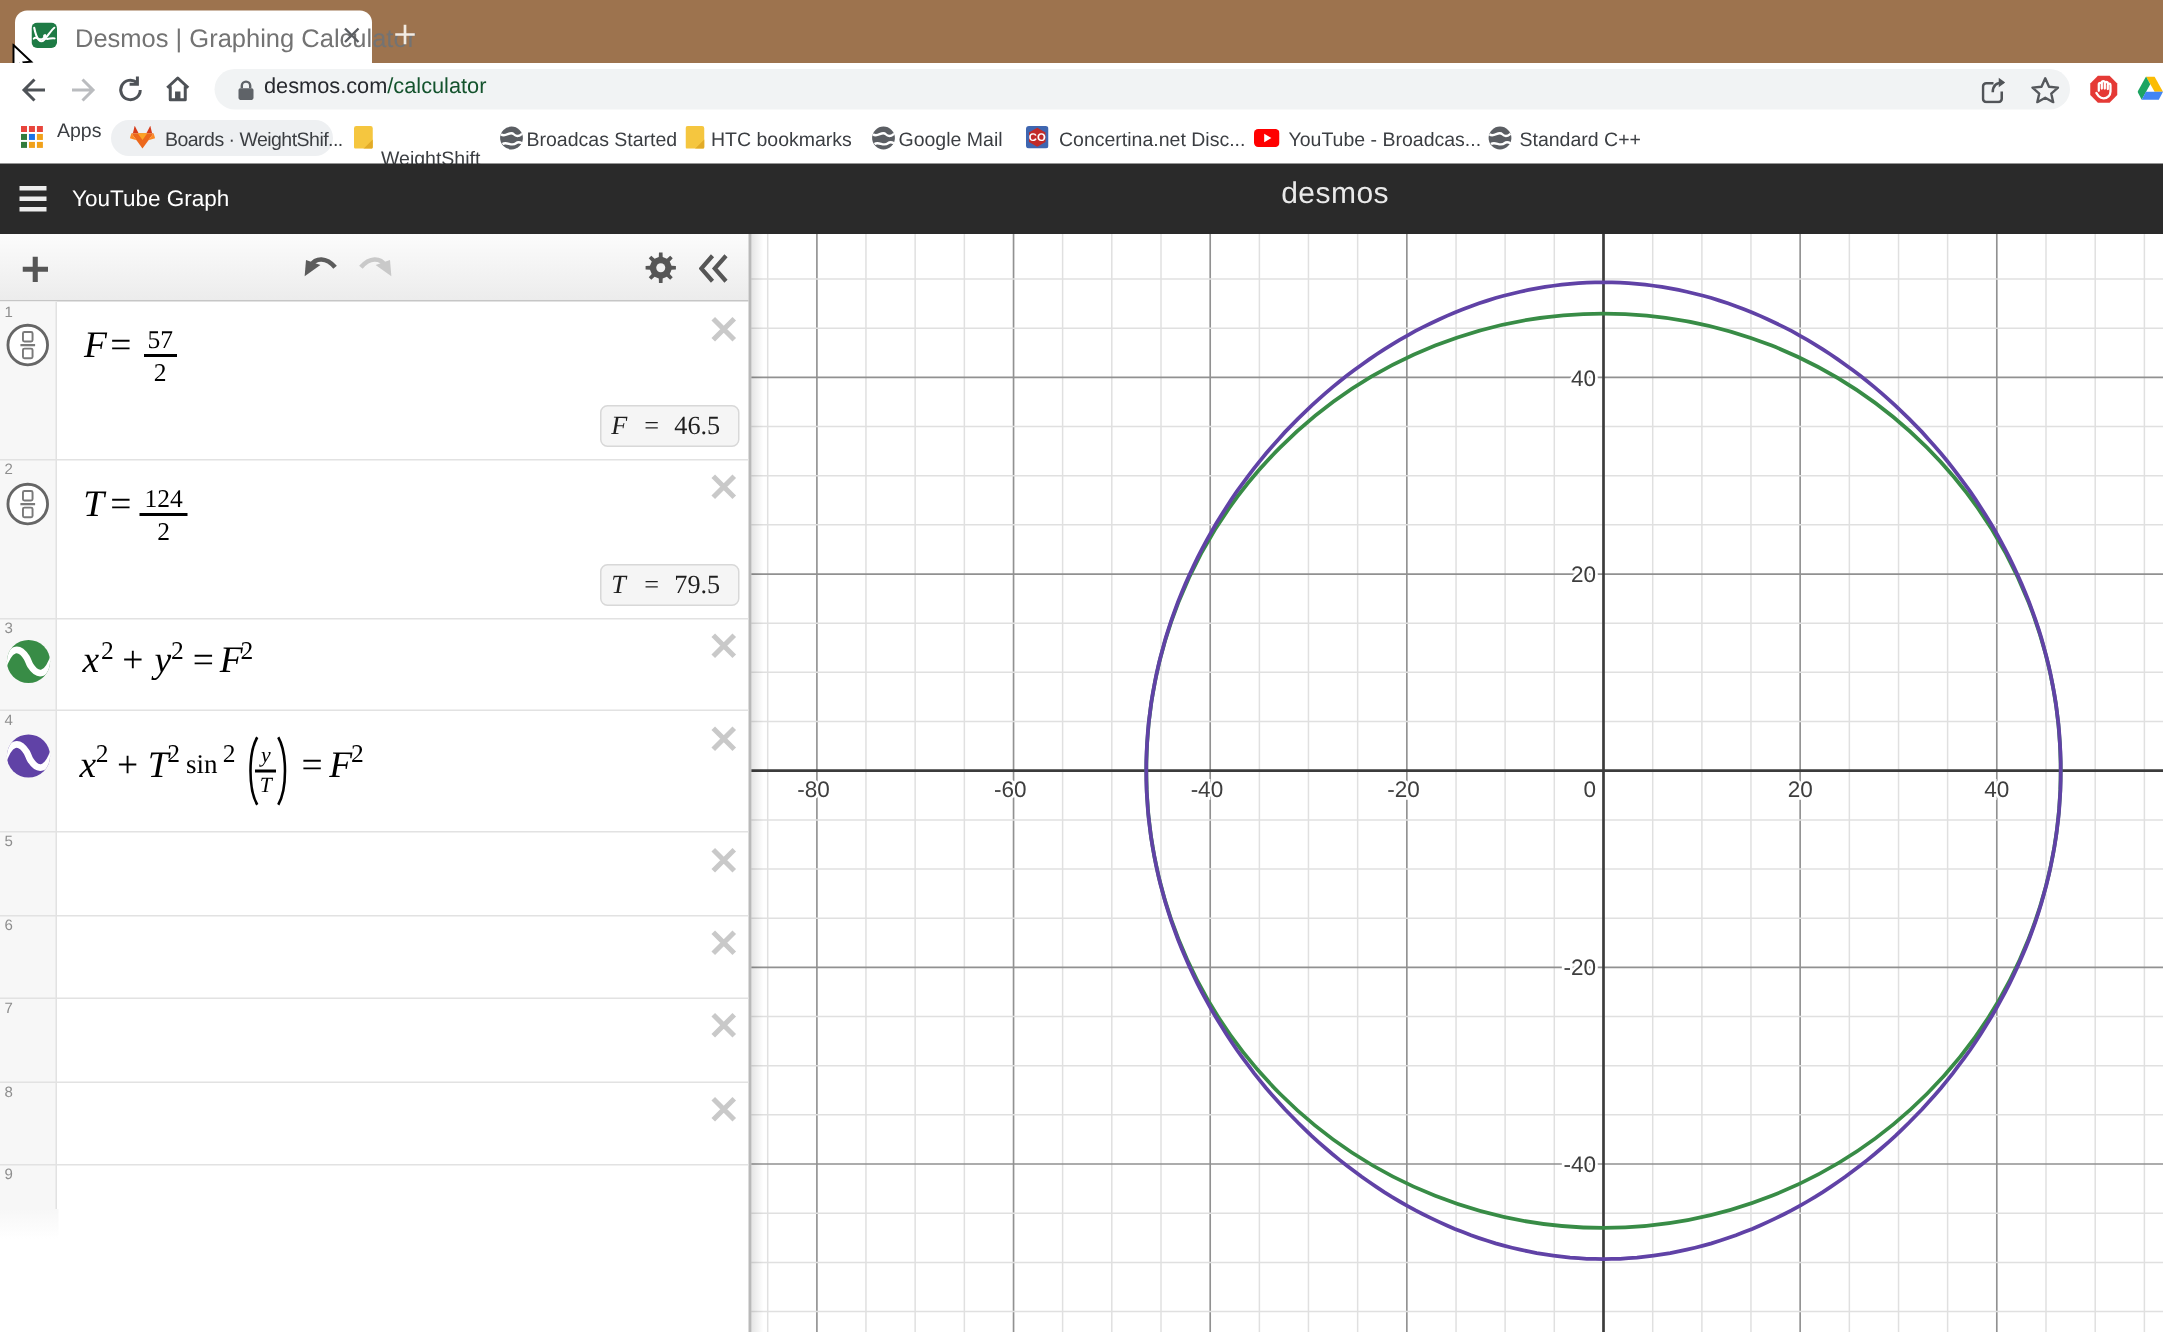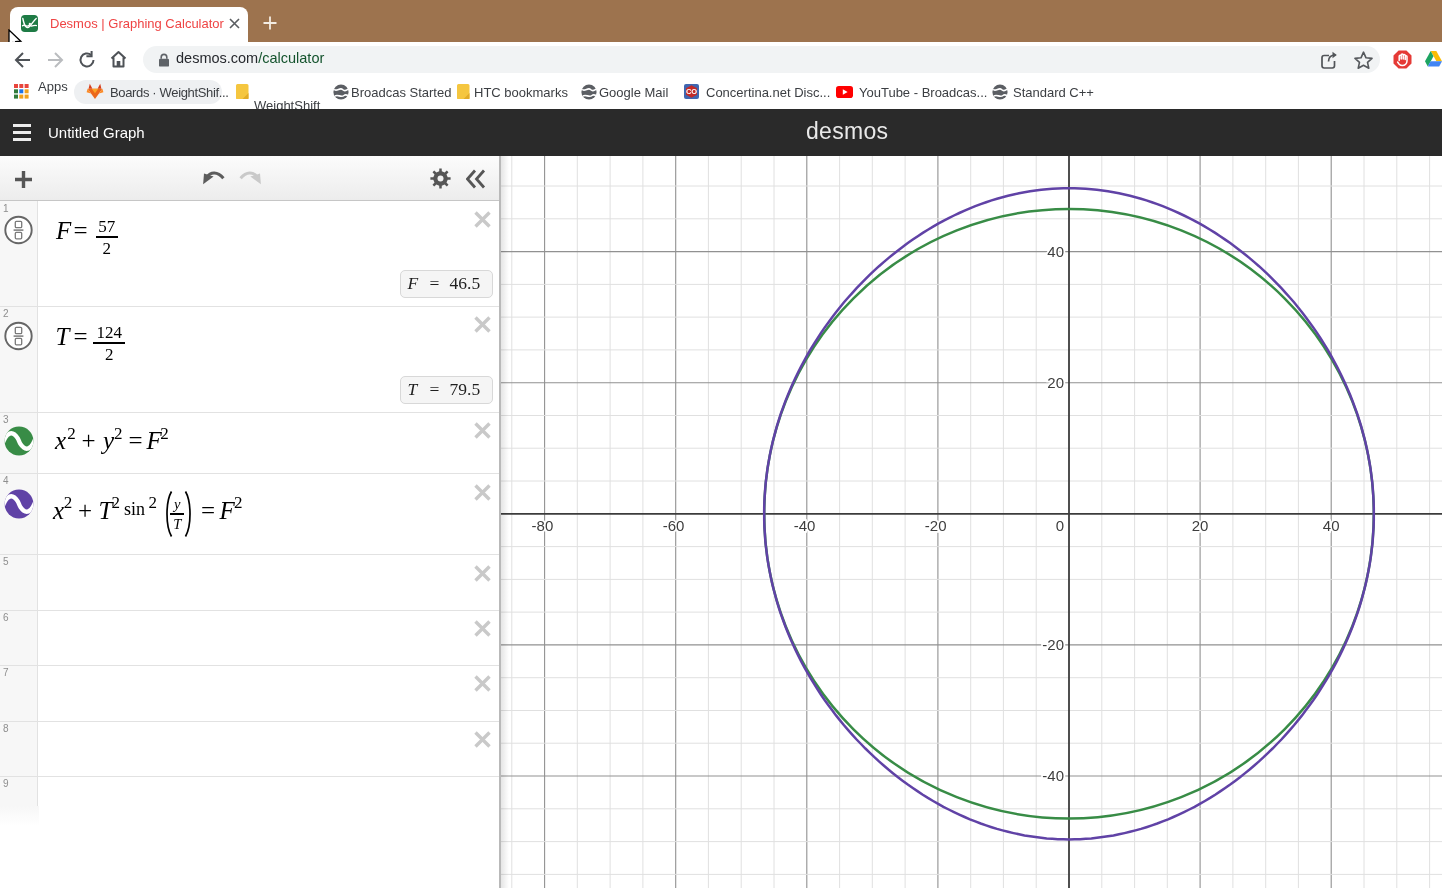--- a/index.html
+++ b/index.html
@@ -12,21 +12,21 @@
 .resbox span{position:absolute;top:0;line-height:25.5px}
 </style></head><body>
 
 <div class="abs" style="left:0;top:0;width:1442px;height:42px;background:#9d734e"></div>
 <div class="abs" style="left:10px;top:7px;width:238px;height:35px;background:#fff;border-radius:8px 8px 0 0"></div>
 <svg class="abs" style="left:21px;top:15px" width="17" height="17">
     <rect x="0" y="0" width="17" height="17" rx="3.8" fill="#1e7b45"></rect>
     <path d="M1.8 3.5 C3.6 12.5 6.2 13.8 8.5 11.5 C10.8 9.2 13.2 5 15.2 3.5" stroke="#fff" stroke-width="1.4" fill="none" stroke-linecap="round"></path>
     <path d="M1.5 10.8 C3.5 8.6 5.2 12.8 7.8 10.6 C9.2 9.4 9.8 8.2 8.8 8.4 C7.8 8.7 8.6 11 10.6 11 C12.2 11 13.6 10 15.4 10.6" stroke="#fff" stroke-width="1.3" fill="none" stroke-linecap="round"></path>
   </svg>
-<div class="abs" style="left:50px;top:16px;font-size:13px;color:#ef4444">Desmos | Graphing Calculator</div>
+<div class="abs" style="left:50px;top:16px;font-size:17px;color:#737373">Desmos | Graphing Calculator</div>
 <svg class="abs" style="left:228px;top:17px" width="13" height="13">
     <path d="M2 2 L11 11 M11 2 L2 11" stroke="#5a5d61" stroke-width="1.6"></path>
   </svg>
 <svg class="abs" style="left:262px;top:15px" width="16" height="16">
     <path d="M8 1.5 V14.5 M1.5 8 H14.5" stroke="#f3ece3" stroke-width="1.8"></path>
   </svg>
 <svg class="abs" style="left:7.5px;top:28.5px" width="17" height="23">
     <path d="M1 1 L1 17.2 L4.8 13.7 L7.2 19.5 L10.1 18.3 L7.7 12.6 L12.8 12.2 Z" fill="#fff" stroke="#000" stroke-width="1.3" stroke-linejoin="miter"></path>
   </svg>
 
@@ -126,22 +126,22 @@
 <svg class="abs" style="left:992px;top:84px" width="16" height="16">
     <circle cx="8" cy="8" r="7.6" fill="#5b5e63"></circle>
     <path d="M1 5.5 C4 8 7 3 9.5 5.5 C12 8 14 6 15 5.2 M2 12 C5 10 8 14 11 11.5 C12.5 10.3 14 11 15 11.5" stroke="#fff" stroke-width="1.6" fill="none"></path>
   </svg>
 <div class="abs bktxt" style="left:1013px;top:85px">Standard C++</div>
 
 <div class="abs" style="left:0;top:109px;width:1442px;height:46.5px;background:#2a2a2a"></div>
 <svg class="abs" style="left:12px;top:123px" width="20" height="19">
     <path d="M1 2.5 H19 M1 9.5 H19 M1 16.5 H19" stroke="#ededed" stroke-width="3"></path>
   </svg>
-<div class="abs" style="left:48px;top:124px;font-size:15px;color:#fff">Untitled Graph</div>
-<div class="abs" style="left:806px;top:117.5px;width:120px;text-align:left;font-size:23px;color:#e9e9e9;letter-spacing:0.3px">desmos</div>
+<div class="abs" style="left:48px;top:124px;font-size:15px;color:#fff">YouTube Graph</div>
+<div class="abs" style="left:806px;top:117.5px;width:120px;text-align:right;font-size:20px;color:#e9e9e9;letter-spacing:0.3px">desmos</div>
 
 <div class="abs" style="left:0;top:155.5px;width:499px;height:45px;background:linear-gradient(#fcfcfc,#ececec);border-bottom:1.4px solid #c6c6c6"></div>
 <svg class="abs" style="left:15px;top:171px" width="17" height="17">
     <path d="M8.5 0 V17 M0 8.5 H17" stroke="#565656" stroke-width="3.4"></path>
   </svg>
 <svg class="abs" style="left:202px;top:170px" width="23" height="18">
     <path d="M5 7.2 C8.5 1.6 15.5 1.3 21.4 8.2" stroke="#5c5c5c" stroke-width="3.1" fill="none"></path>
     <polygon points="1.1,14.2 2.0,3.4 11.6,6.6" fill="#5c5c5c"></polygon>
   </svg>
 <svg class="abs" style="left:239px;top:170px" width="23" height="18">

